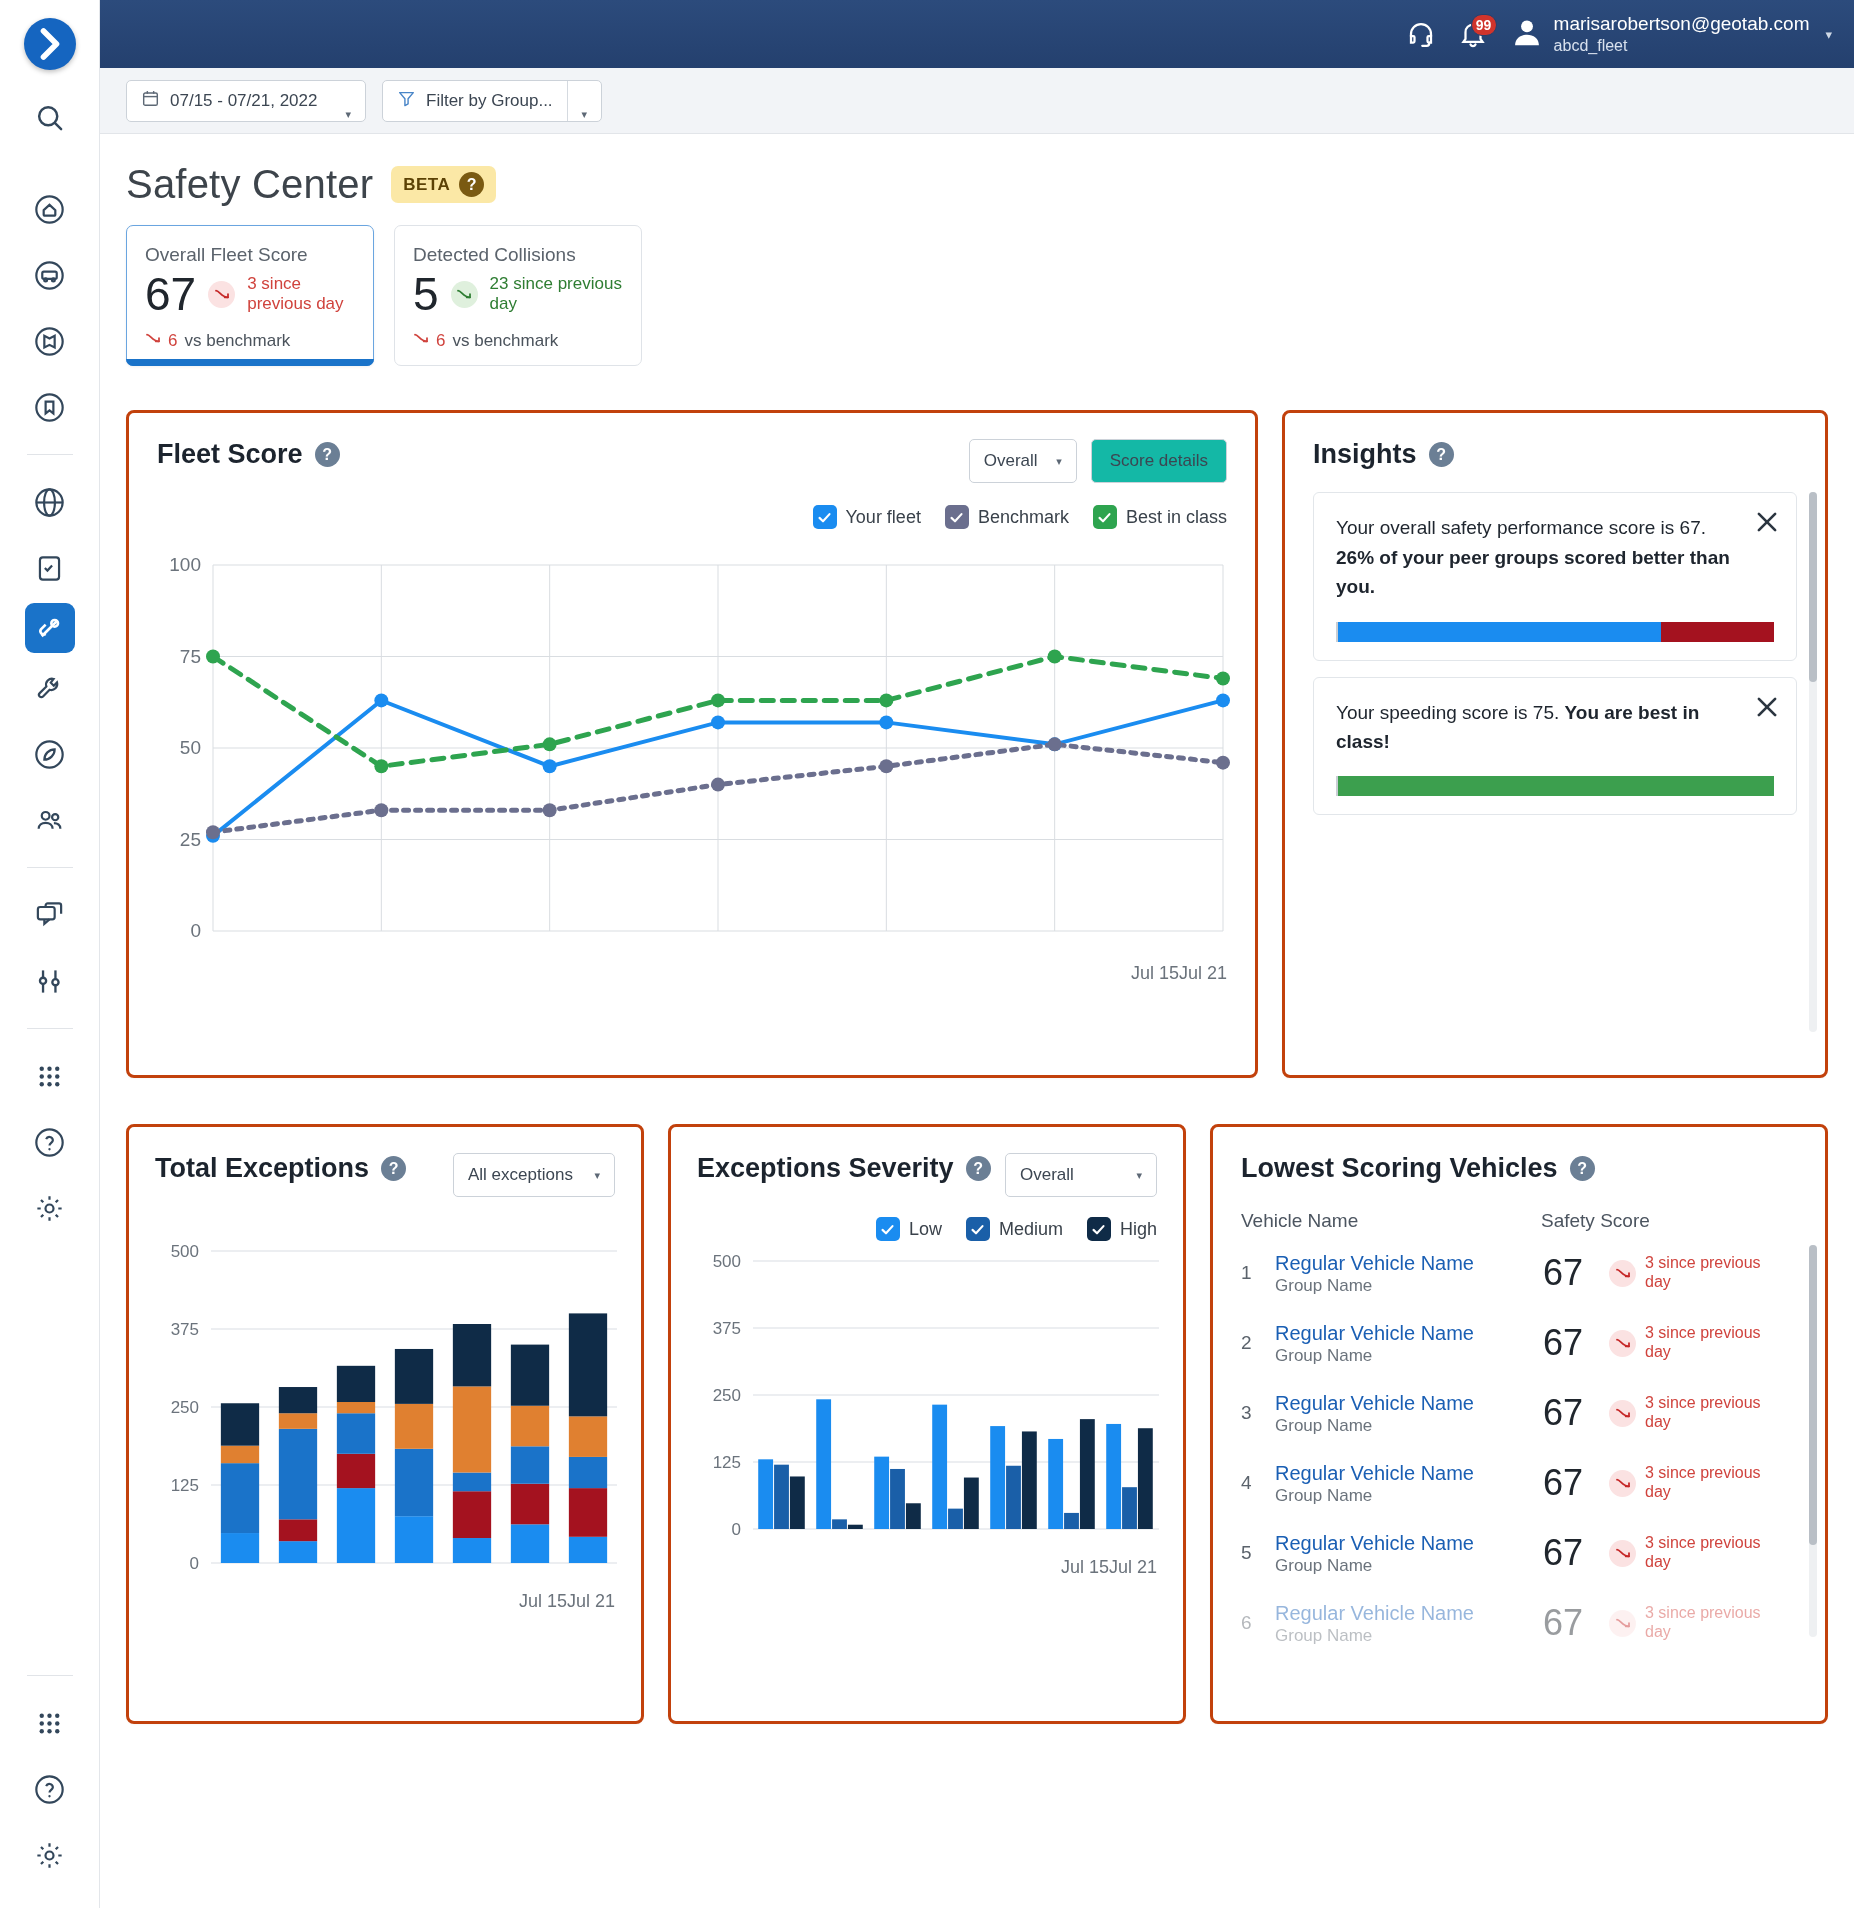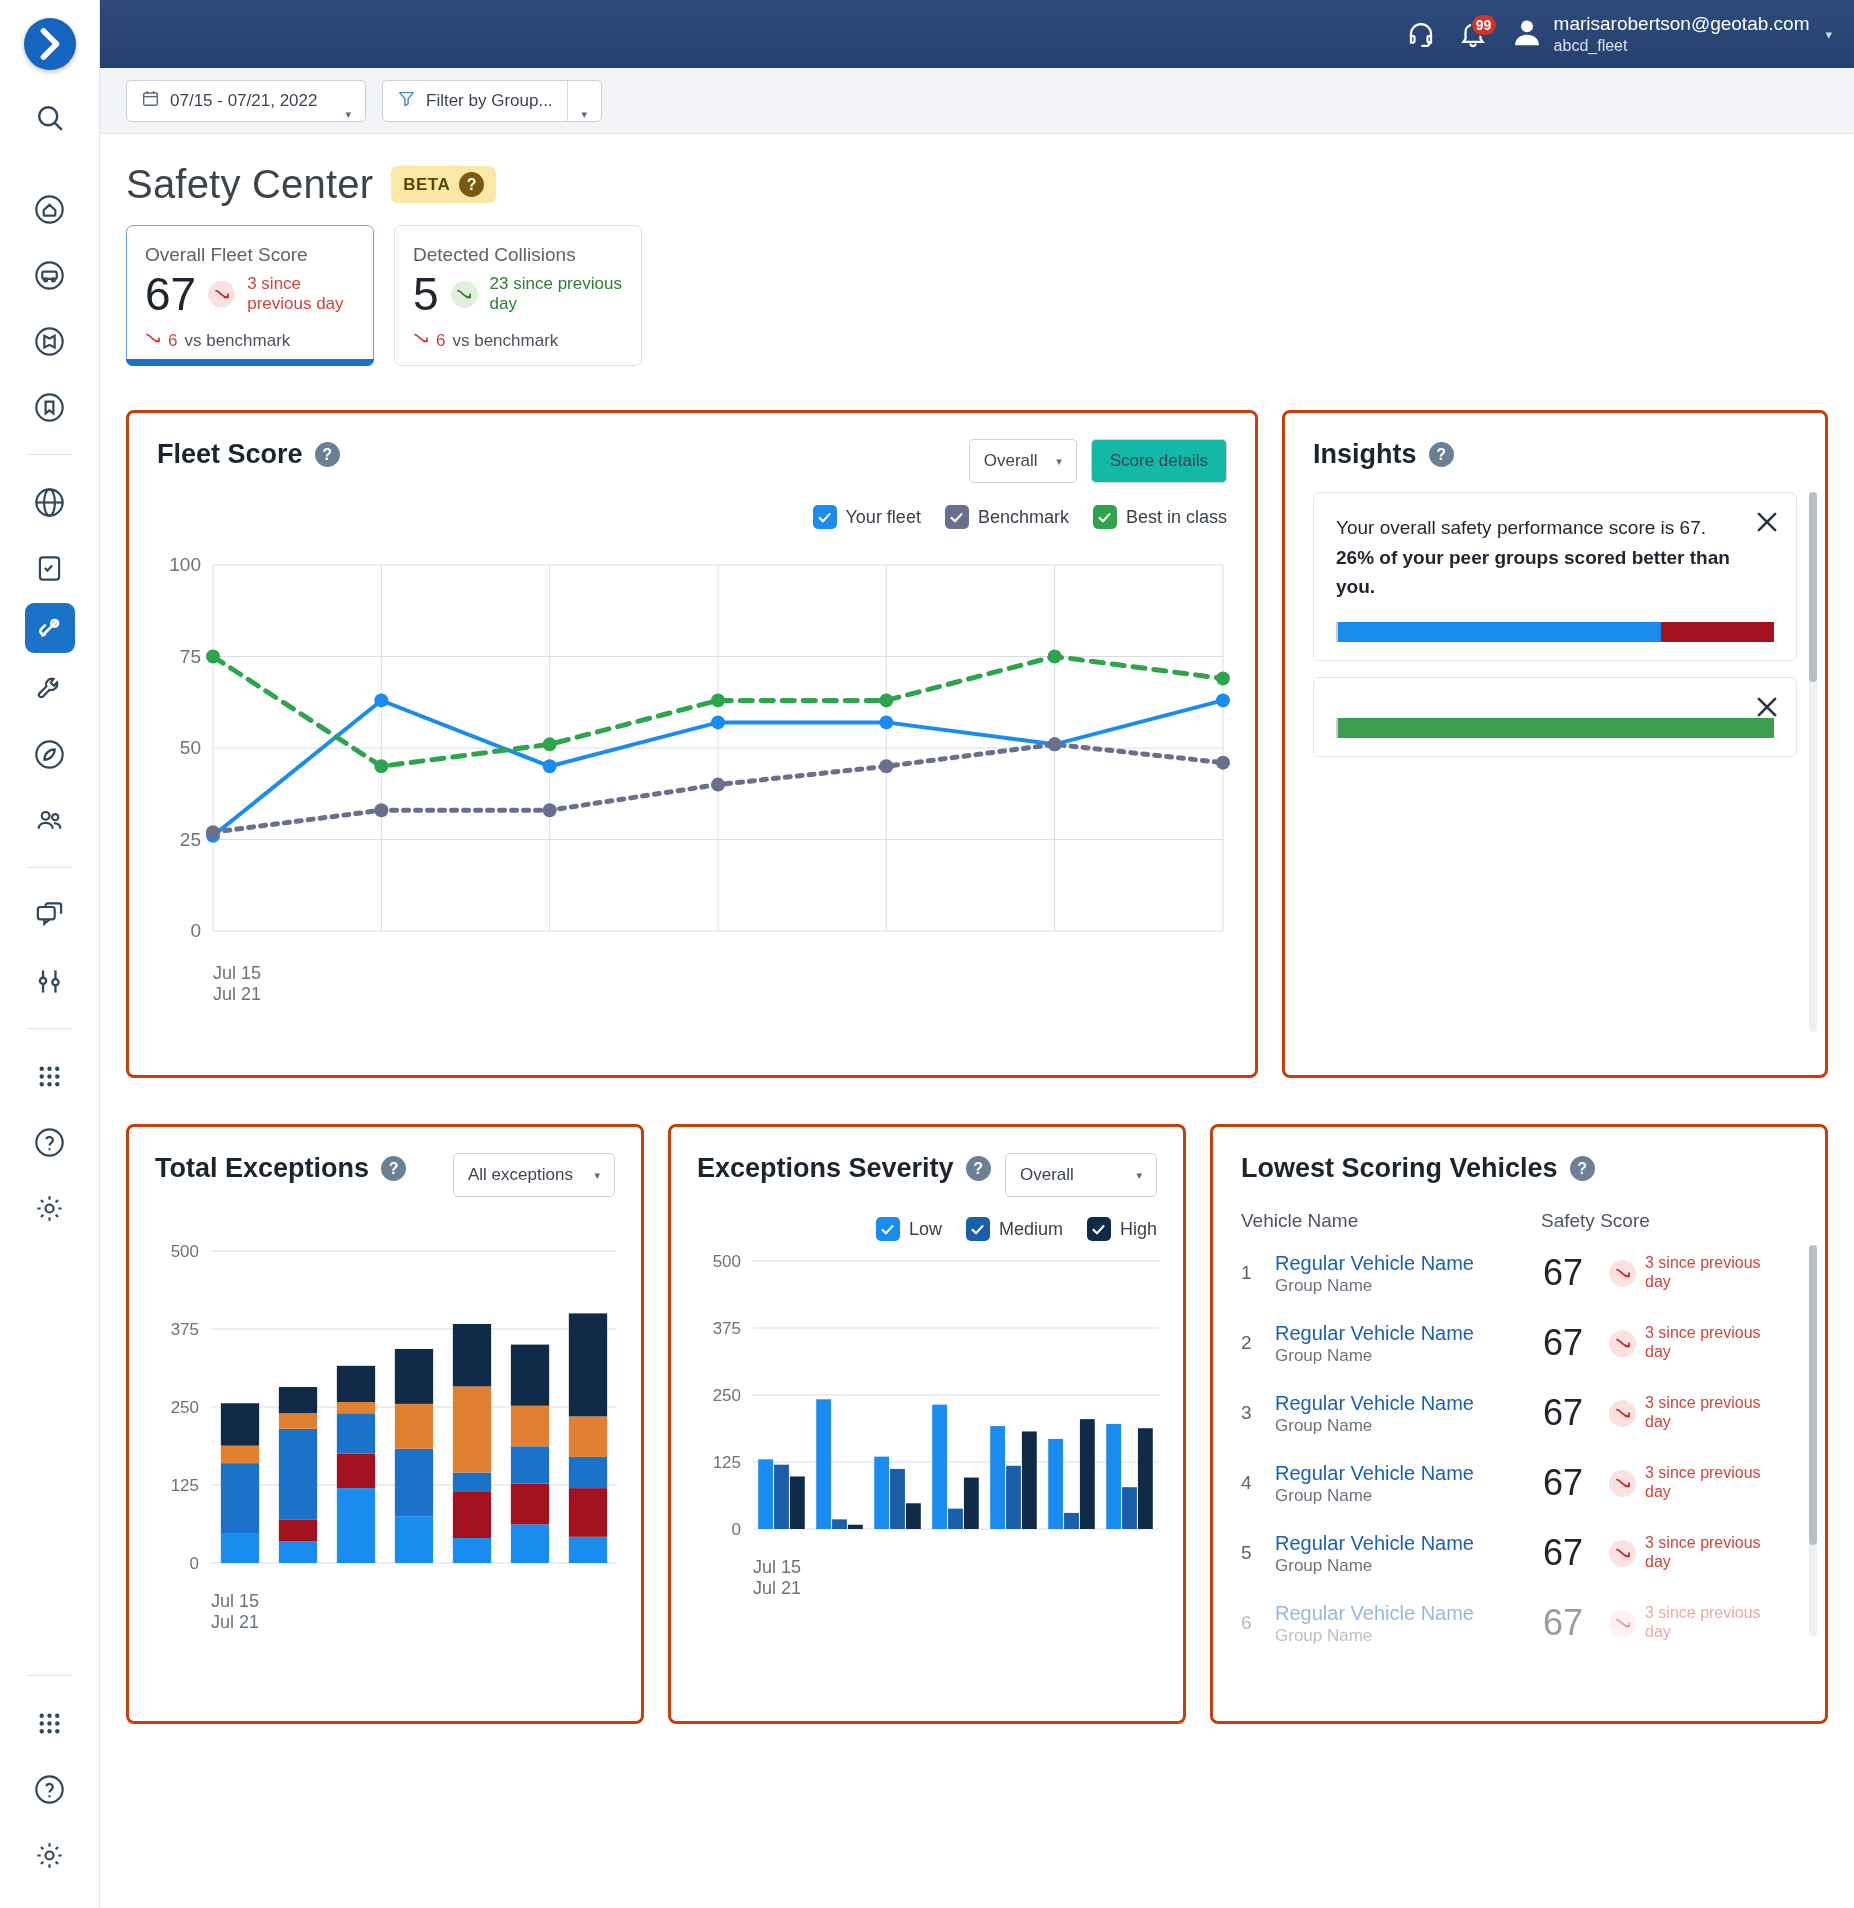--- a/index.html
+++ b/index.html
@@ -138,21 +138,21 @@
   }
 
   .legend { display: flex; align-items: center; gap: 24px; justify-content: flex-end; margin-top: 22px; }
   .lg { display: flex; align-items: center; gap: 9px; font-size: 18px; color: #3a424b; }
   .cb { width: 24px; height: 24px; border-radius: 5px; display: flex; align-items: center; justify-content: center; color: #fff; }
   .cb svg { width: 15px; height: 15px; }
   .cb.blue { background: #1a8cf0; }
   .cb.grey { background: #6b6f8e; }
   .cb.green { background: #2ea44f; }
   .cb.navy { background: #0f2b47; }
-  .xlabels { display: flex; justify-content: flex-end; font-size: 18px; color: #6b737c; flex-direction: column; }
+  .xlabels { display: flex; justify-content: flex-end; font-size: 18px; color: #6b737c; }
 
   
   .ins-list { margin-top: 22px; height: 540px; overflow: hidden; position: relative; padding-right: 28px; }
   .ins-card {
     border: 1px solid #e2e6ea; border-radius: 6px; padding: 20px 22px 18px 22px;
     margin-bottom: 16px; position: relative; background: #fff;
   }
   .ins-text { font-size: 19px; line-height: 1.55; color: #1e252e; padding-right: 44px; }
   .ins-text b { font-weight: bold; }
   .ins-x { position: absolute; top: 16px; right: 16px; color: #2b3540; }
@@ -576,20 +576,23 @@
                   <div style="width:74%;background:#1a8cf0"></div>
                   <div style="width:26%;background:#a4121f"></div>
                 </div>
               </div>
               <div class="ins-card">
                 <div class="ins-x">
          <svg viewBox="0 0 24 24" fill="none" stroke="currentColor" stroke-width="2.4" stroke-linecap="round">
                     <line x1="4.5" y1="4.5" x2="19.5" y2="19.5"></line>
                     <line x1="19.5" y1="4.5" x2="4.5" y2="19.5"></line>
                   </svg>
+       </div>
+       <div class="ins-text">
+         <span>Your speeding score is 75. </span><b>You are best in class!</b>
        </div>
        <div class="ins-bar">
                   <div style="width:100%;background:#3c9f4e"></div>
                 </div>
               </div>
             </div>
         </div>
       </div>
 
       <div class="row2">

